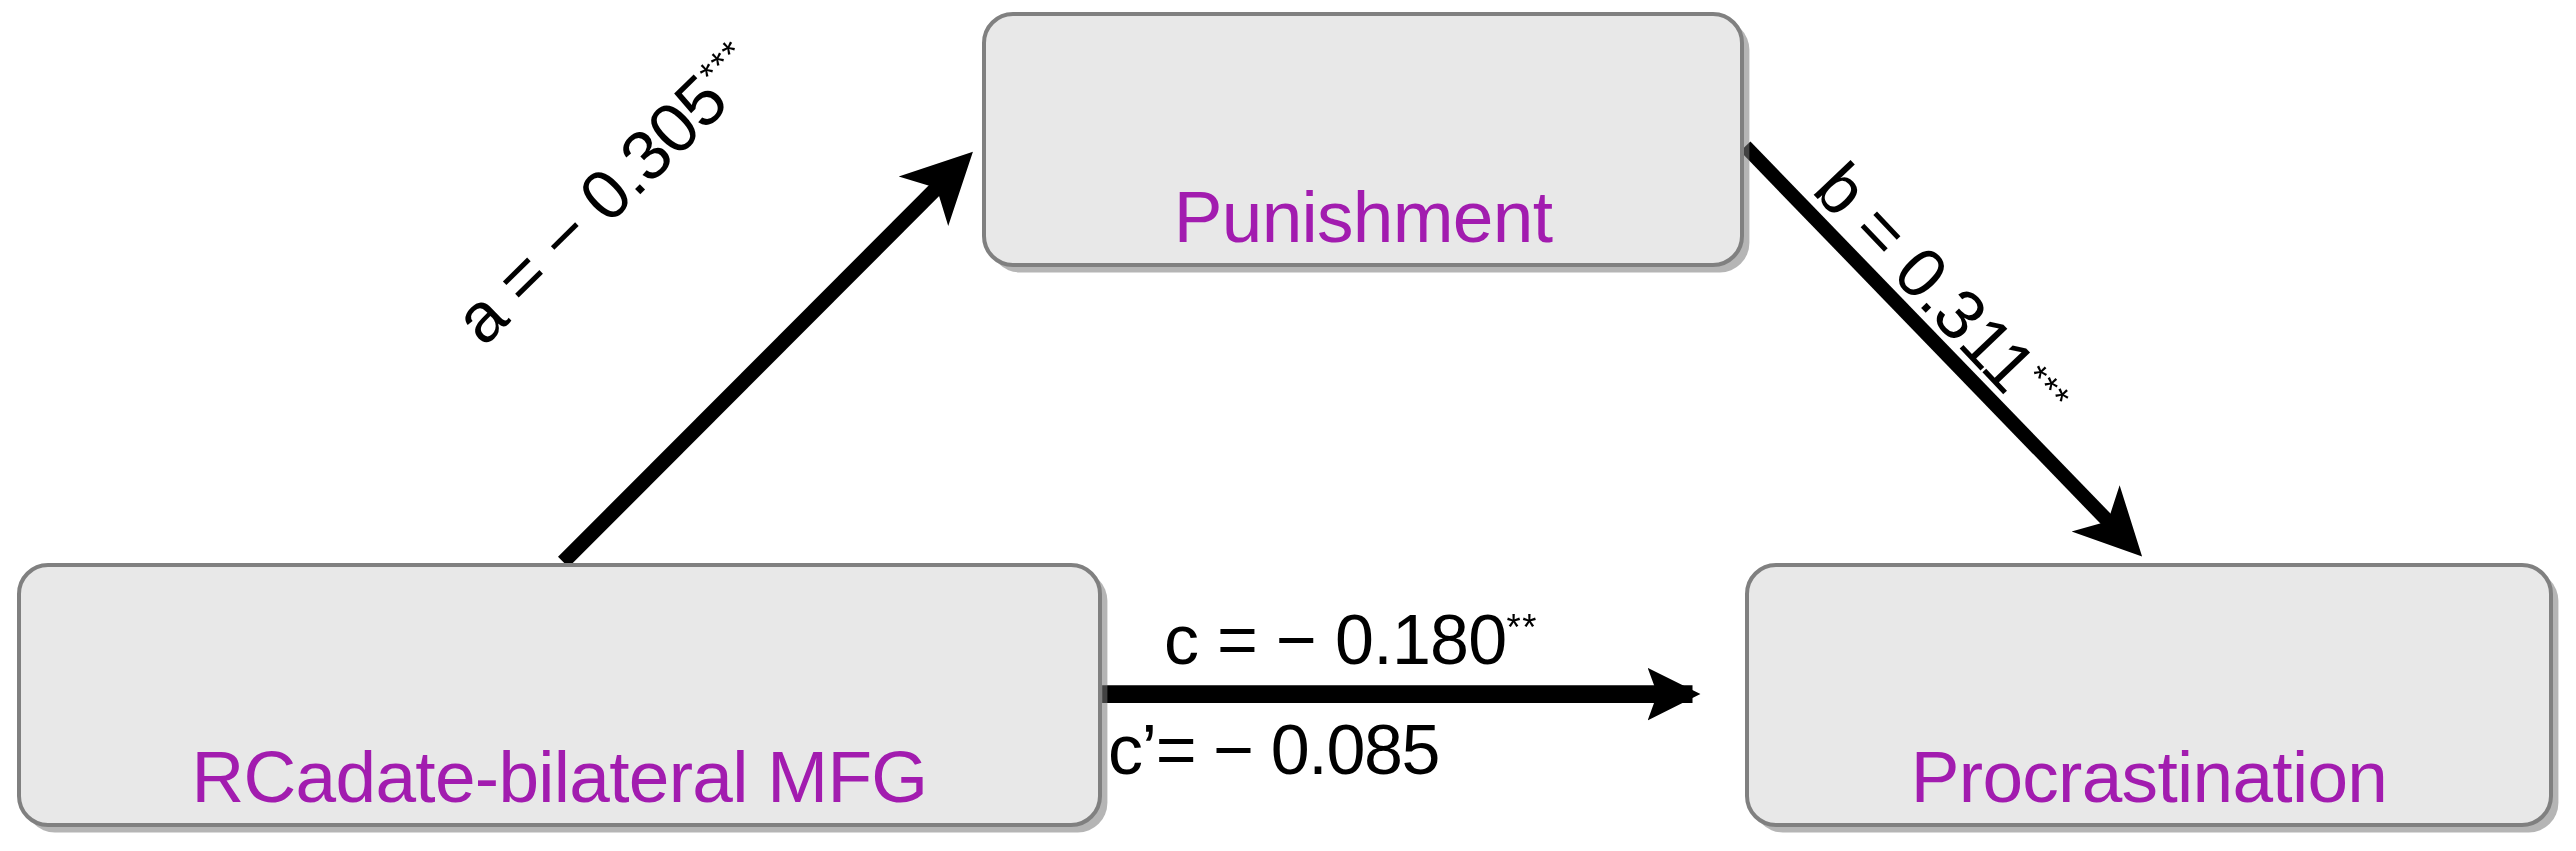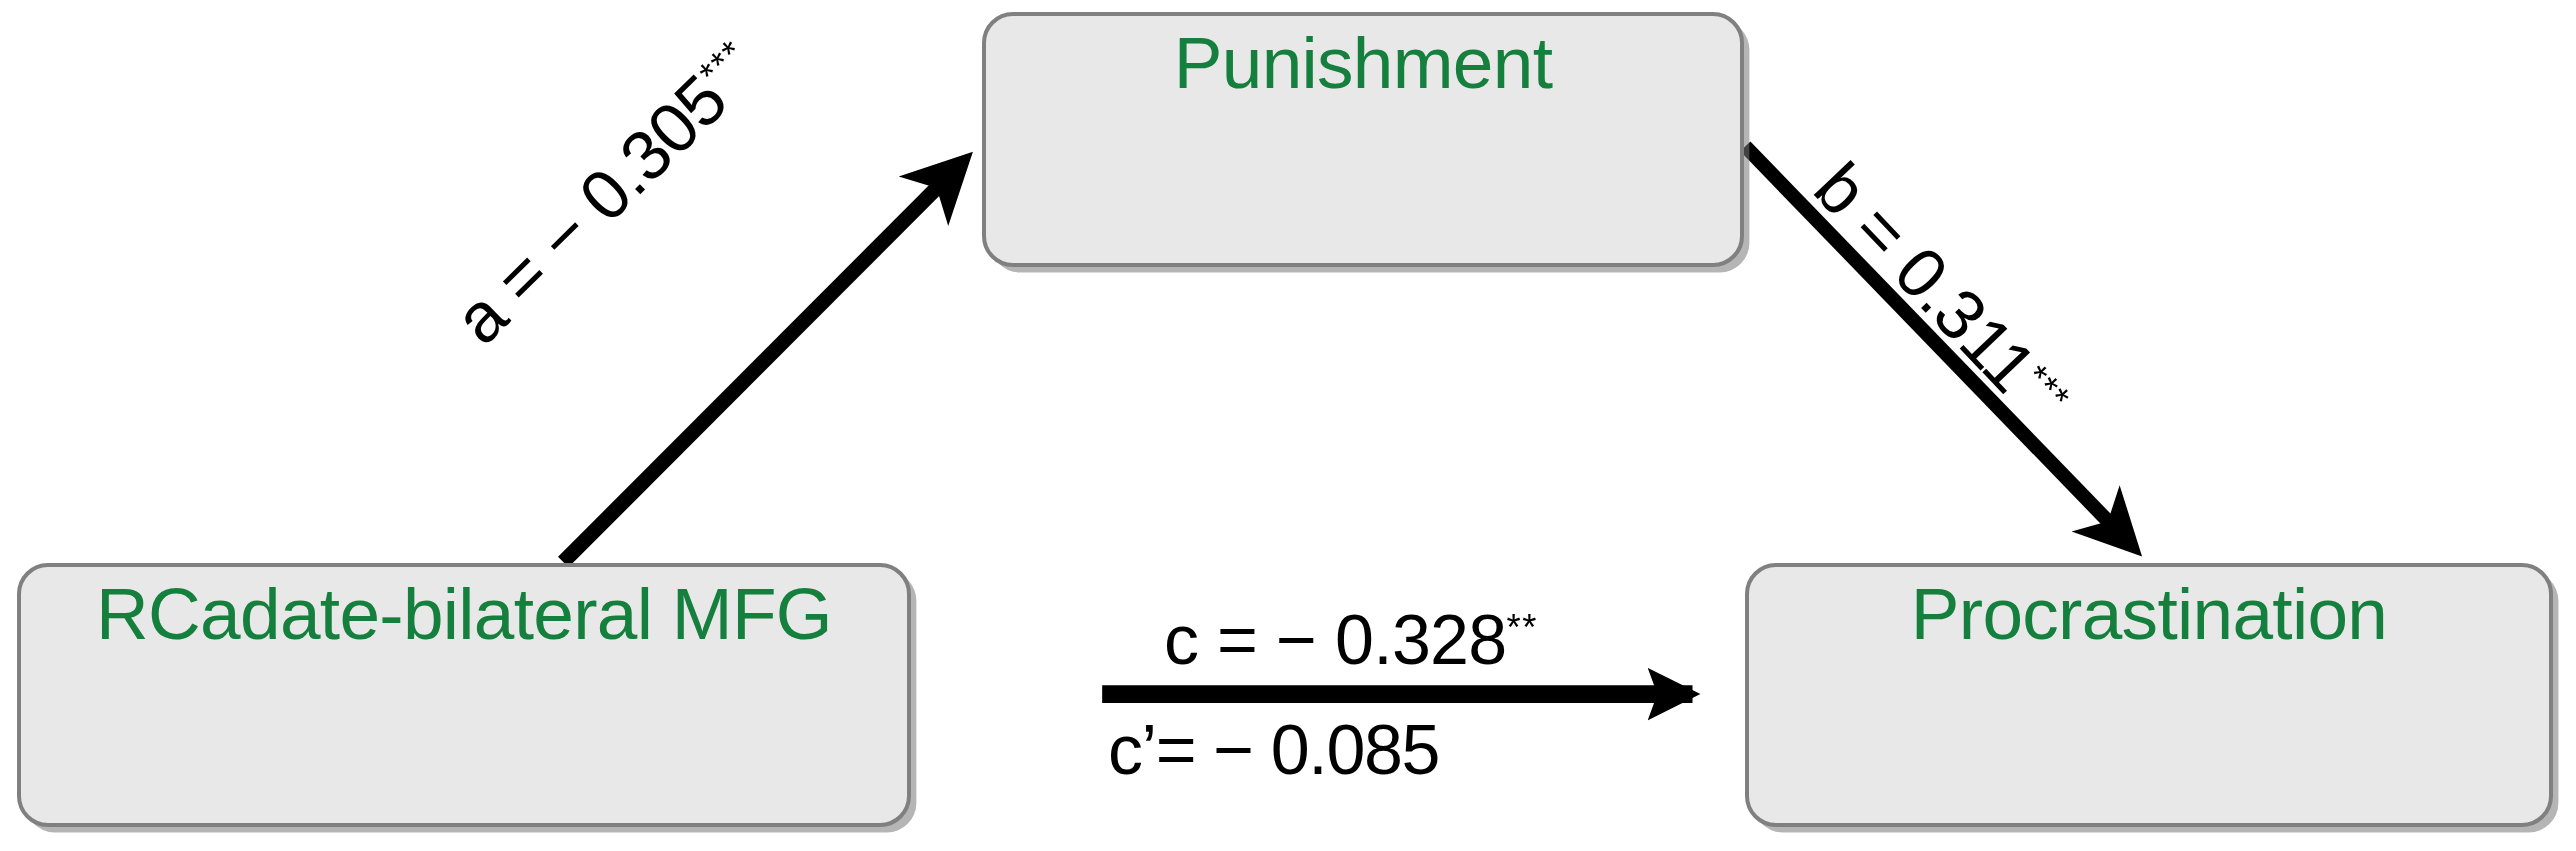--- a/index.html
+++ b/index.html
@@ -21,32 +21,32 @@
   .node {
     position: absolute;
     box-sizing: border-box;
     background: #e8e8e8;
     border: 4.1px solid #808080;
     border-radius: 31px;
     box-shadow: 6.8px 6.8px 0 -1.4px rgba(120,120,120,0.55);
     display: flex;
     flex-direction: column;
     align-items: center;
-    justify-content: space-between;
+    justify-content: flex-end;
     text-align: center;
-    color: #15803d;
+    color: #a21caf;
     font-size: 73px;
     line-height: 1.28;
     letter-spacing: -0.7px;
     user-select: none;
   }
   .node .line { display: block; white-space: nowrap; }
 
   #node-mediator { left: 982px; top: 12.2px;  width: 762px; height: 255px; }
-  #node-predictor{ left: 17px;   top: 563px; width: 894px; height: 264px; }
+  #node-predictor{ left: 17px;   top: 563px; width: 1085px; height: 264px; }
   #node-outcome  { left: 1745px; top: 563px; width: 808px; height: 264px; }
 
   
   #arrows {
     position: absolute;
     left: 0; top: 0;
     width: 2576px;
     height: 852px;
     pointer-events: none;
   }
@@ -131,21 +131,21 @@
 
   <div class="edge-label" id="label-a">
     <span>a =  − 0.305</span><sup>***</sup>
   </div>
 
   <div class="edge-label" id="label-b">
     <span>b = 0.311</span><sup>***</sup>
   </div>
 
   <div class="edge-label" id="label-c">
-    <span>c =  − 0.328</span><sup>**</sup>
+    <span>c =  − 0.180</span><sup>**</sup>
   </div>
 
   <div class="edge-label prime" id="label-cprime">
     <span>c’=  − 0.085</span><sup></sup>
   </div>
 
 </div>
 
 
 </body></html>

